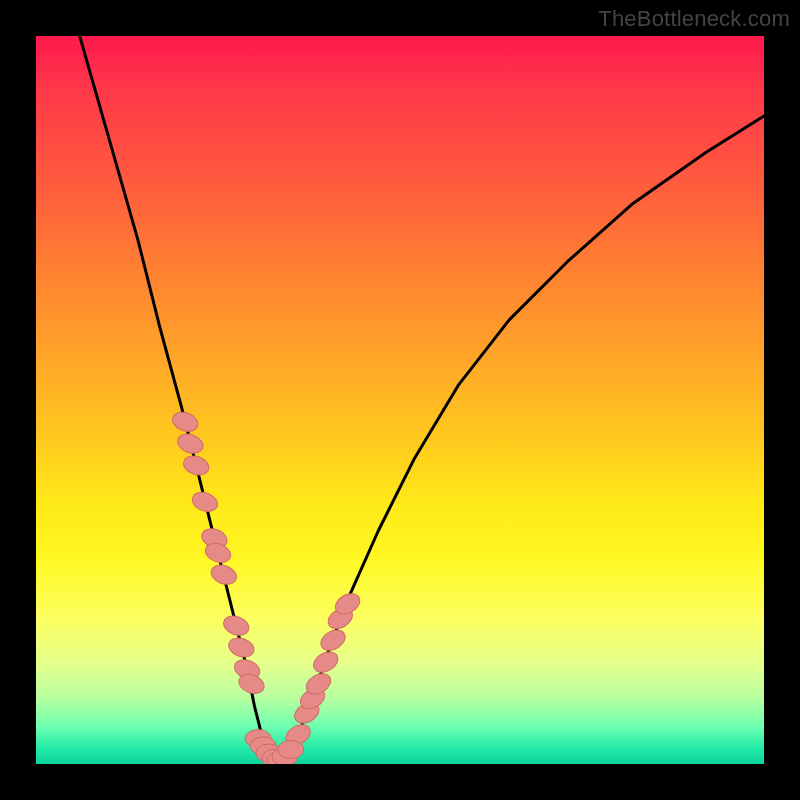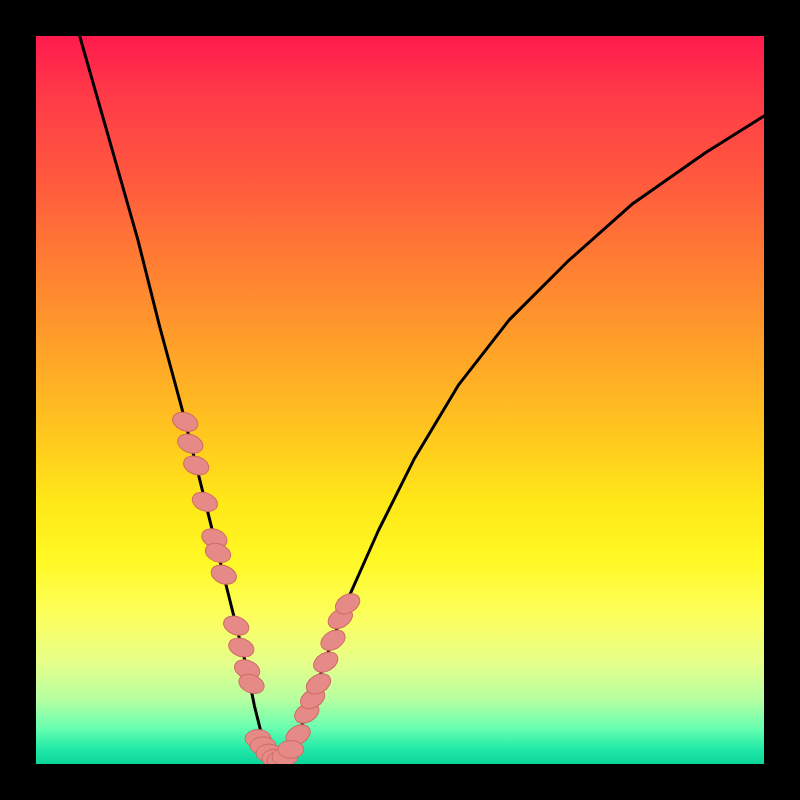--- a/index.html
+++ b/index.html
@@ -60,20 +60,21 @@
     position: absolute;
     inset: 0;
     width: 100%;
     height: 100%;
   }
 </style>
 </head>
 <body>
 
 <div class="frame">
+  <div class="attribution">TheBottleneck.com</div>
   <div class="plot-area">
     <div class="gradient"></div>
     <svg class="curve" viewBox="0 0 728 728" preserveAspectRatio="none">
       <g id="curve-path">
           <path d="M43.7 0.0 L72.8 101.9 L101.9 203.8 L123.8 291.2 L145.6 371.3 L160.2 429.5 L174.7 487.8 L189.3 546.0 L200.2 589.7 L211.1 633.4 L218.4 669.8 L225.7 698.9 L233.0 717.1 L240.2 728.0 L247.5 720.7 L262.1 698.9 L276.6 662.5 L291.2 618.8 L313.0 560.6 L342.2 495.0 L378.6 422.2 L422.2 349.4 L473.2 283.9 L531.4 225.7 L597.0 167.4 L669.8 116.5 L728.0 80.1" fill="none" stroke="#000000" stroke-width="3" stroke-linejoin="round" stroke-linecap="round"></path>
         </g>
       <g id="markers-left">
           <ellipse cx="149.2" cy="385.8" rx="9" ry="13" fill="#e58a87" stroke="#d06a66" stroke-width="1" transform="rotate(-70 149.2 385.8)"></ellipse>
           <ellipse cx="154.3" cy="407.7" rx="9" ry="13" fill="#e58a87" stroke="#d06a66" stroke-width="1" transform="rotate(-70 154.3 407.7)"></ellipse>
           <ellipse cx="160.2" cy="429.5" rx="9" ry="13" fill="#e58a87" stroke="#d06a66" stroke-width="1" transform="rotate(-70 160.2 429.5)"></ellipse>

